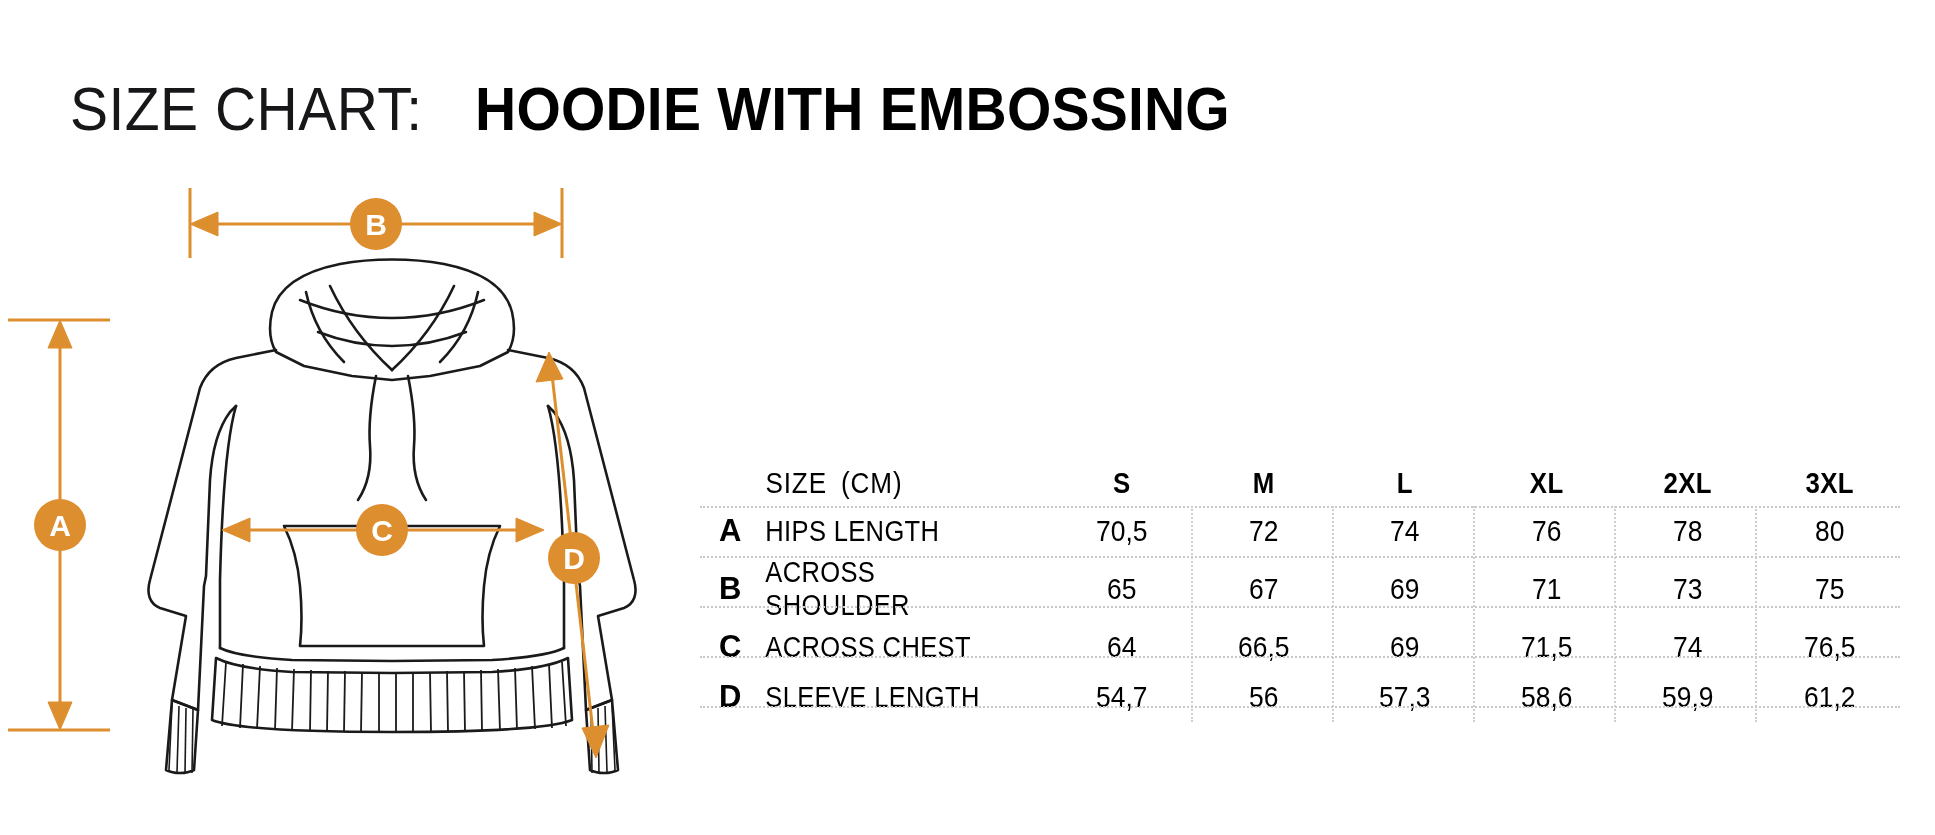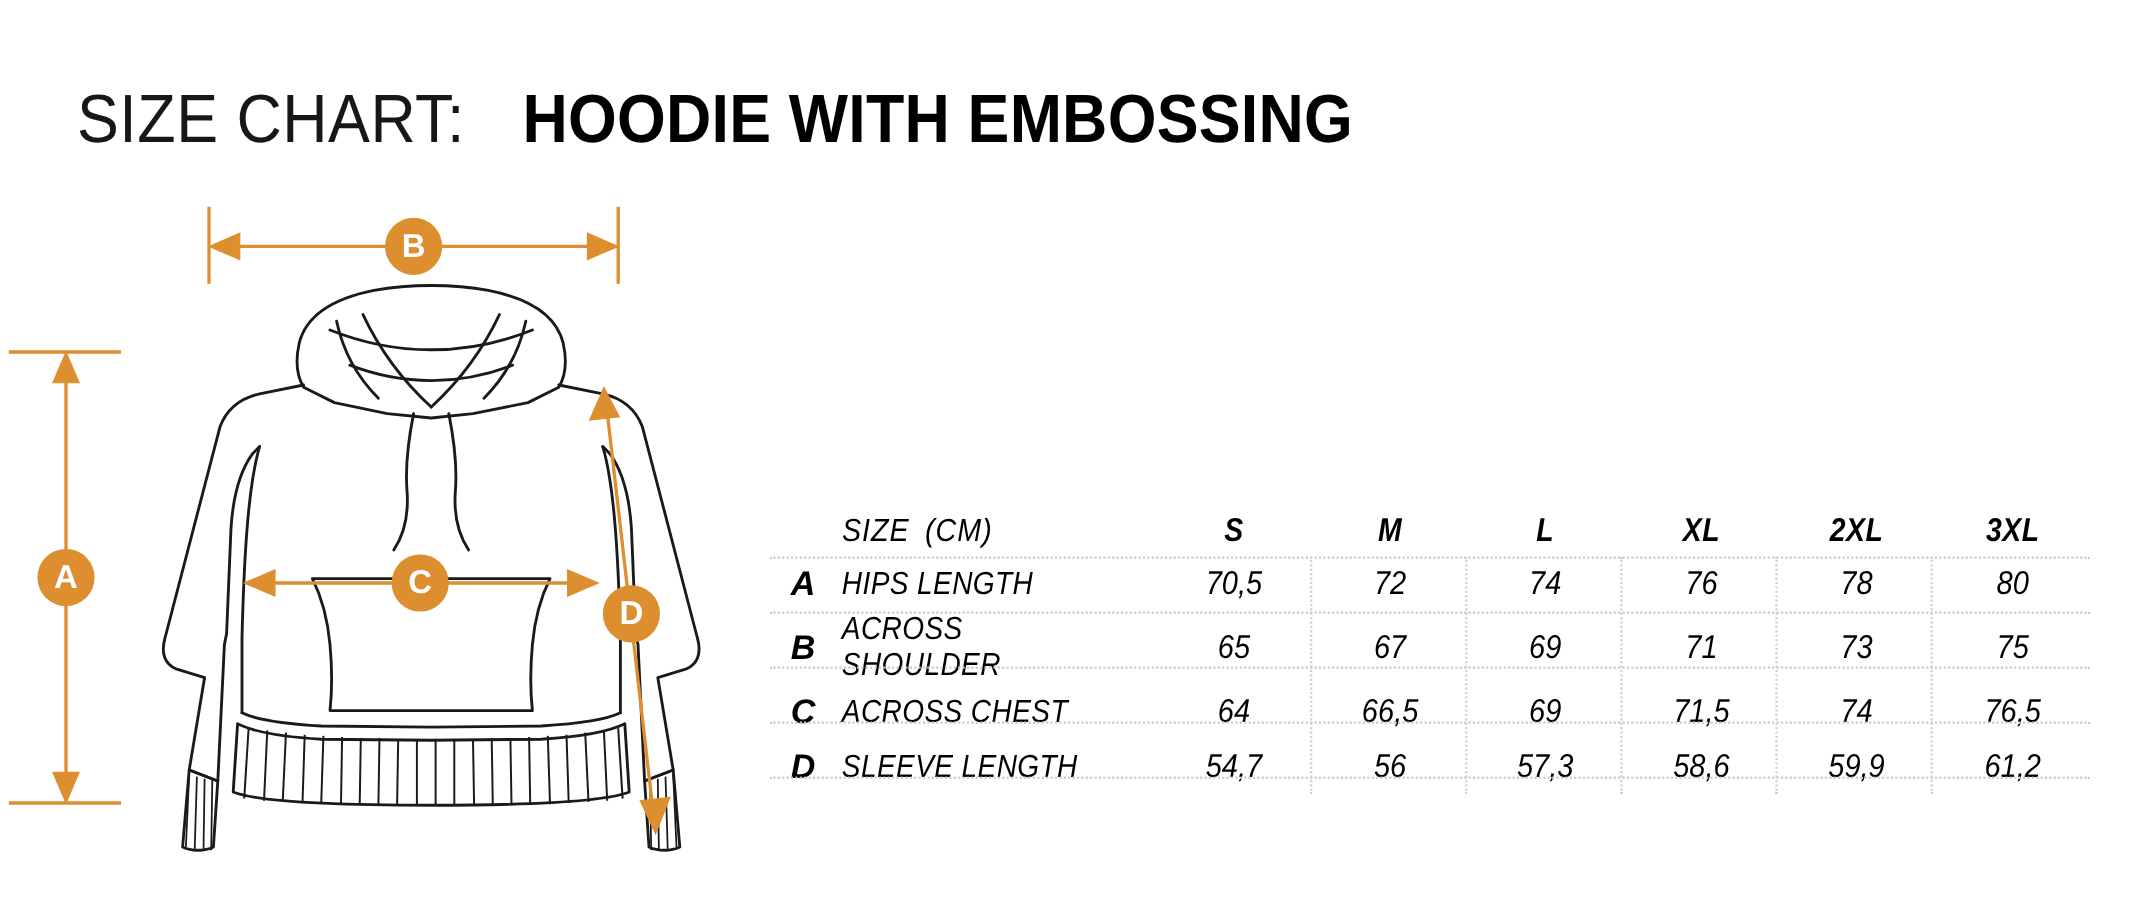--- a/index.html
+++ b/index.html
@@ -69,21 +69,20 @@
   #size-table {
     position: absolute;
     left: 700px;
     top: 460px;
     width: 1200px;
   }
   table.chart {
     border-collapse: collapse;
     width: 1200px;
     table-layout: fixed;
-    font-style: italic;
   }
   table.chart col.c-letter  { width: 60px;  }
   table.chart col.c-label   { width: 290px; }
   table.chart col.c-size    { width: 141px; }
 
   table.chart th, table.chart td {
     padding: 0;
     margin: 0;
     font-family: "Liberation Sans Narrow", "Liberation Sans", sans-serif;
     color: #000000;

